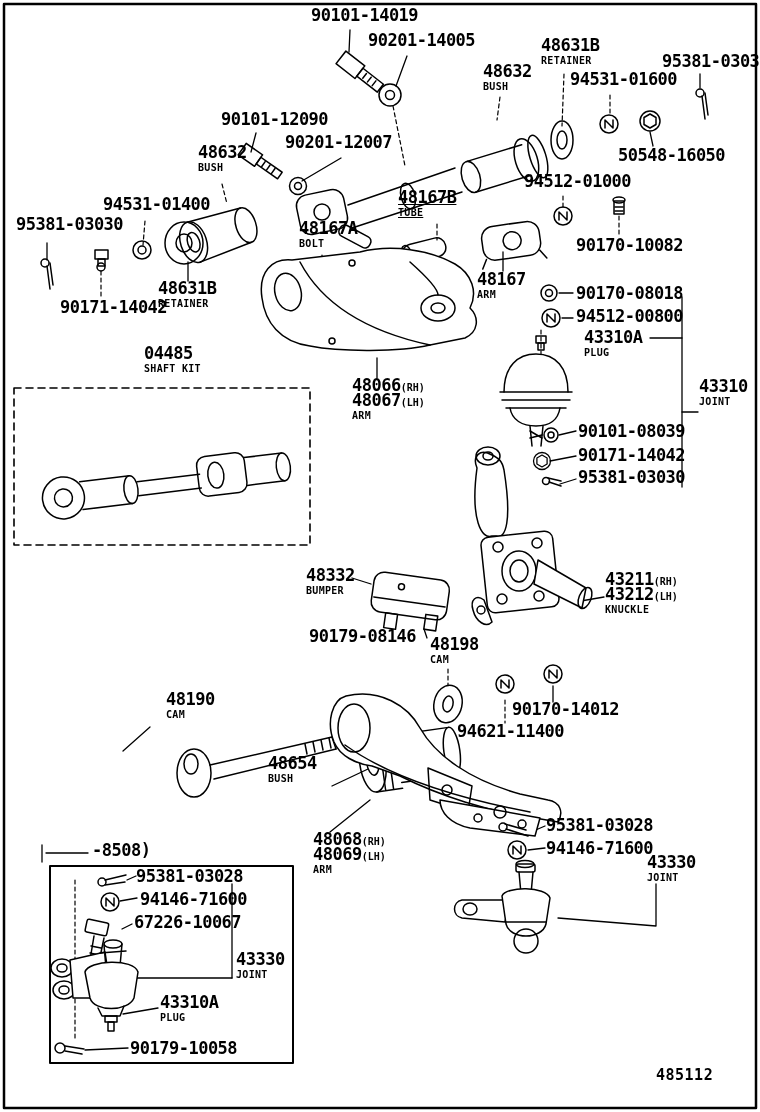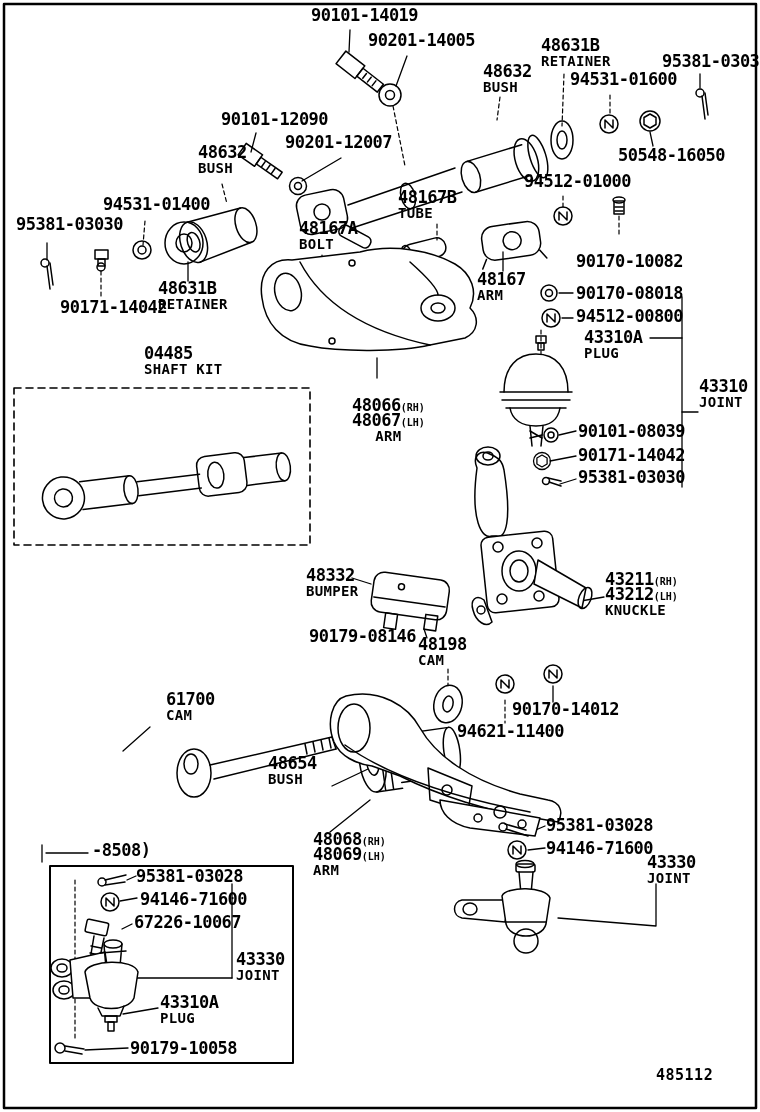--- a/index.html
+++ b/index.html
@@ -6,21 +6,21 @@
   .stage{
     position:relative;width:760px;height:1112px;background:#ffffff;
     overflow:hidden;color:#000;
     font-family:"DejaVu Sans Mono","Liberation Mono",monospace;
   }
   svg.art{position:absolute;left:0;top:0;}
   .lbl{position:absolute;white-space:nowrap;font-weight:bold;}
   .lbl .row{line-height:15px;height:15px;}
   .lbl .num{font-size:17px;letter-spacing:-0.5px;}
   .lbl .suf{font-size:10px;margin-left:0px;}
-  .lbl .sub{font-size:14px;line-height:10px;margin-top:3px;letter-spacing:0.3px;}
+  .lbl .sub{font-size:10px;line-height:10px;margin-top:3px;letter-spacing:0.3px;}
   .figcode{position:absolute;left:656px;top:1066px;font-size:15px;font-weight:bold;letter-spacing:0.5px;}
 </style>
 </head>
 <body>
 
 <div class="stage">
 
   <svg class="art" width="760" height="1112" viewBox="0 0 760 1112" stroke="#000" fill="none" stroke-width="1.5" stroke-linecap="round" stroke-linejoin="round">
 
     <defs>
@@ -372,31 +372,31 @@
       <div class="lbl" style="left: 285px; top: 135px;">
         <div class="row"><span class="num">90201-12007</span></div>
       </div>
       <div class="lbl" style="left: 198px; top: 145px;">
         <div class="row"><span class="num">48632</span></div>
         <div class="sub">BUSH</div>
       </div>
       <div class="lbl" style="left: 524px; top: 174px;">
         <div class="row"><span class="num">94512-01000</span></div>
       </div>
-      <div class="lbl" style="left: 398px; top: 190px;">
+      <div class="lbl" style="left: 398px; top: 190px; text-decoration: underline;">
         <div class="row"><span class="num">48167B</span></div>
         <div class="sub">TUBE</div>
       </div>
       <div class="lbl" style="left: 103px; top: 197px;">
         <div class="row"><span class="num">94531-01400</span></div>
       </div>
       <div class="lbl" style="left: 16px; top: 217px;">
         <div class="row"><span class="num">95381-03030</span></div>
       </div>
-      <div class="lbl" style="left: 576px; top: 254px;">
+      <div class="lbl" style="left: 576px; top: 238px;">
         <div class="row"><span class="num">90170-10082</span></div>
       </div>
       <div class="lbl" style="left: 299px; top: 221px;">
         <div class="row"><span class="num">48167A</span></div>
         <div class="sub">BOLT</div>
       </div>
       <div class="lbl" style="left: 158px; top: 281px;">
         <div class="row"><span class="num">48631B</span></div>
         <div class="sub">RETAINER</div>
       </div>
@@ -414,21 +414,21 @@
         <div class="row"><span class="num">94512-00800</span></div>
       </div>
       <div class="lbl" style="left: 584px; top: 330px;">
         <div class="row"><span class="num">43310A</span></div>
         <div class="sub">PLUG</div>
       </div>
       <div class="lbl" style="left: 144px; top: 346px;">
         <div class="row"><span class="num">04485</span></div>
         <div class="sub">SHAFT KIT</div>
       </div>
-      <div class="lbl" style="left: 352px; top: 398px; text-align: center;">
+      <div class="lbl" style="left: 352px; top: 378px;">
         <div class="row"><span class="num">48066</span><span class="suf">(RH)</span></div>
         <div class="row"><span class="num">48067</span><span class="suf">(LH)</span></div>
         <div class="sub">ARM</div>
       </div>
       <div class="lbl" style="left: 699px; top: 379px;">
         <div class="row"><span class="num">43310</span></div>
         <div class="sub">JOINT</div>
       </div>
       <div class="lbl" style="left: 578px; top: 424px; text-align: center;">
         <div class="row"><span class="num">90101-08039</span></div>
@@ -444,26 +444,26 @@
         <div class="sub">BUMPER</div>
       </div>
       <div class="lbl" style="left: 605px; top: 572px;">
         <div class="row"><span class="num">43211</span><span class="suf">(RH)</span></div>
         <div class="row"><span class="num">43212</span><span class="suf">(LH)</span></div>
         <div class="sub">KNUCKLE</div>
       </div>
       <div class="lbl" style="left: 309px; top: 629px;">
         <div class="row"><span class="num">90179-08146</span></div>
       </div>
-      <div class="lbl" style="left: 418px; top: 637px;">
+      <div class="lbl" style="left: 430px; top: 637px;">
         <div class="row"><span class="num">48198</span></div>
         <div class="sub">CAM</div>
       </div>
       <div class="lbl" style="left: 166px; top: 692px;">
-        <div class="row"><span class="num">61700</span></div>
+        <div class="row"><span class="num">48190</span></div>
         <div class="sub">CAM</div>
       </div>
       <div class="lbl" style="left: 512px; top: 702px;">
         <div class="row"><span class="num">90170-14012</span></div>
       </div>
       <div class="lbl" style="left: 457px; top: 724px;">
         <div class="row"><span class="num">94621-11400</span></div>
       </div>
       <div class="lbl" style="left: 268px; top: 756px;">
         <div class="row"><span class="num">48654</span></div>

